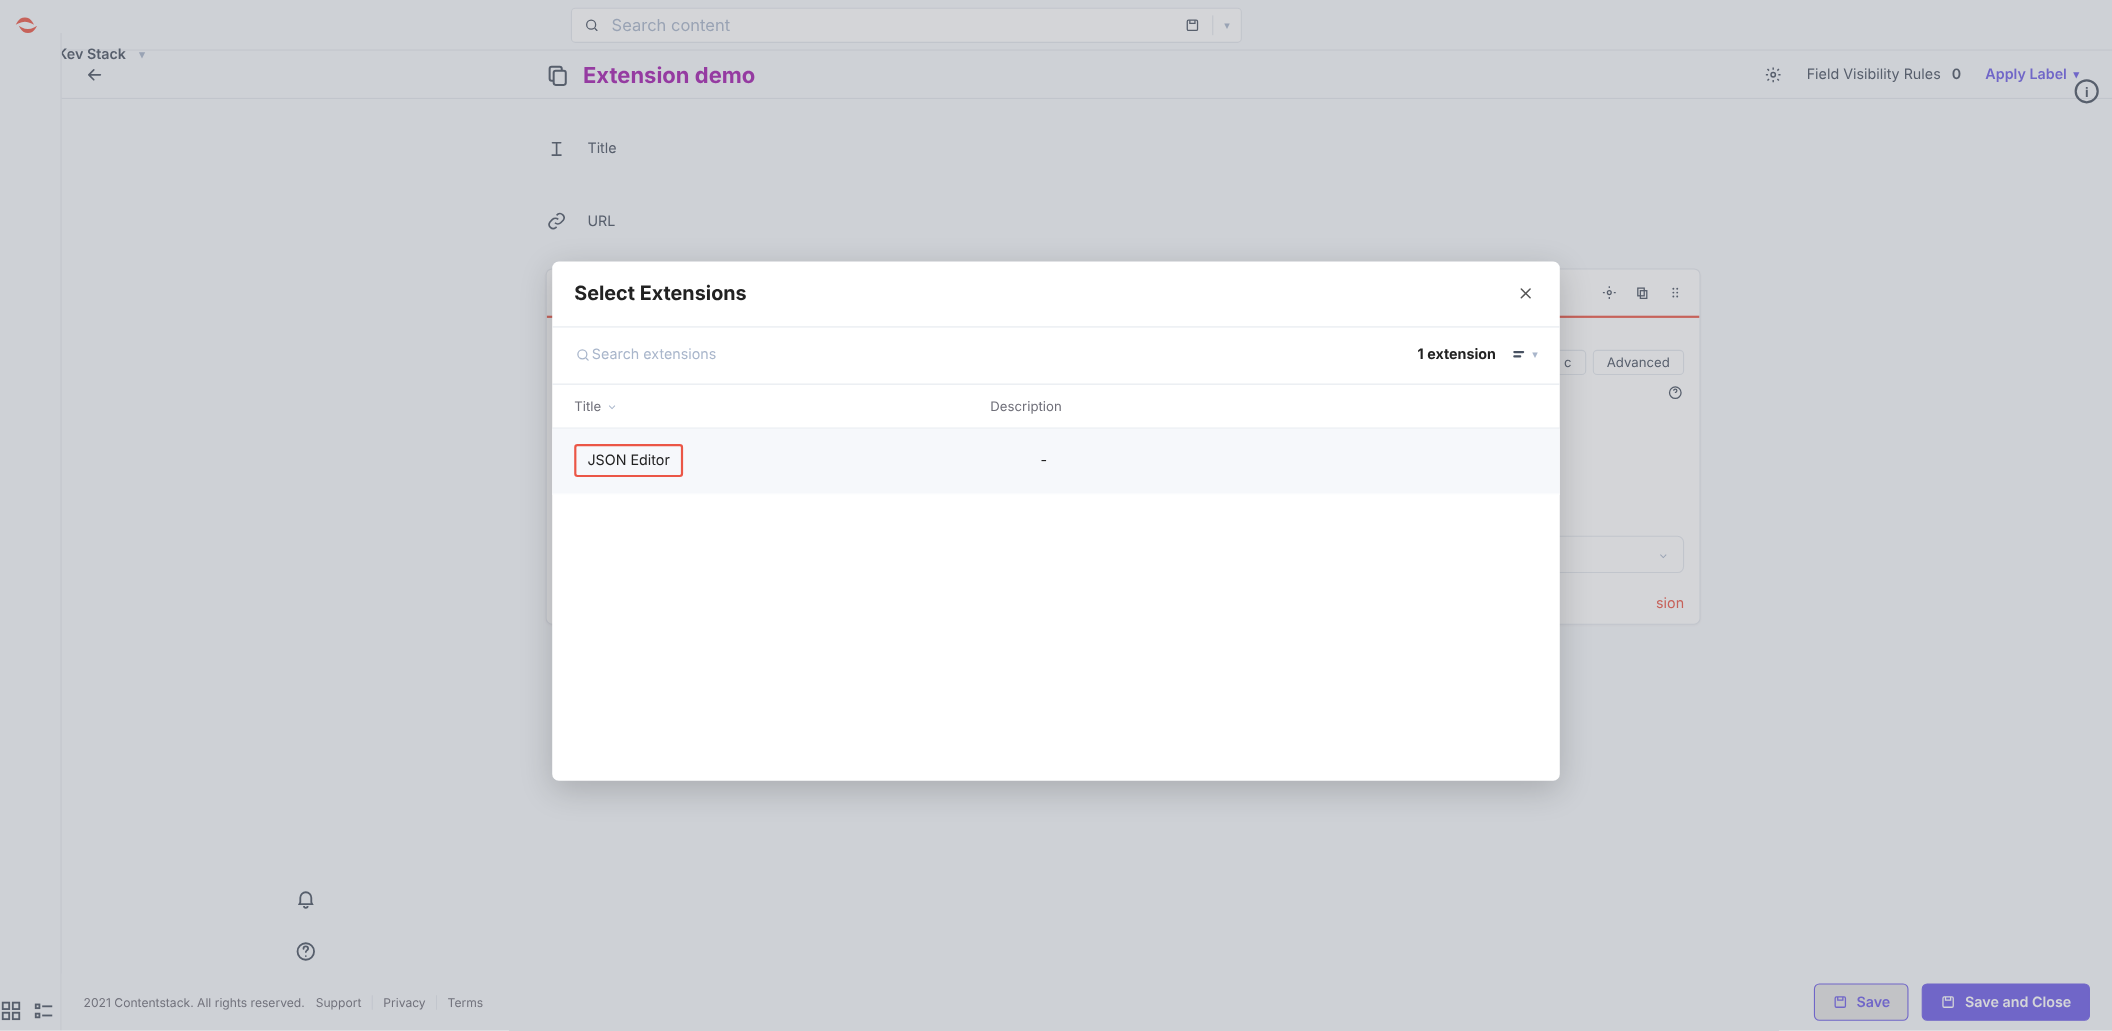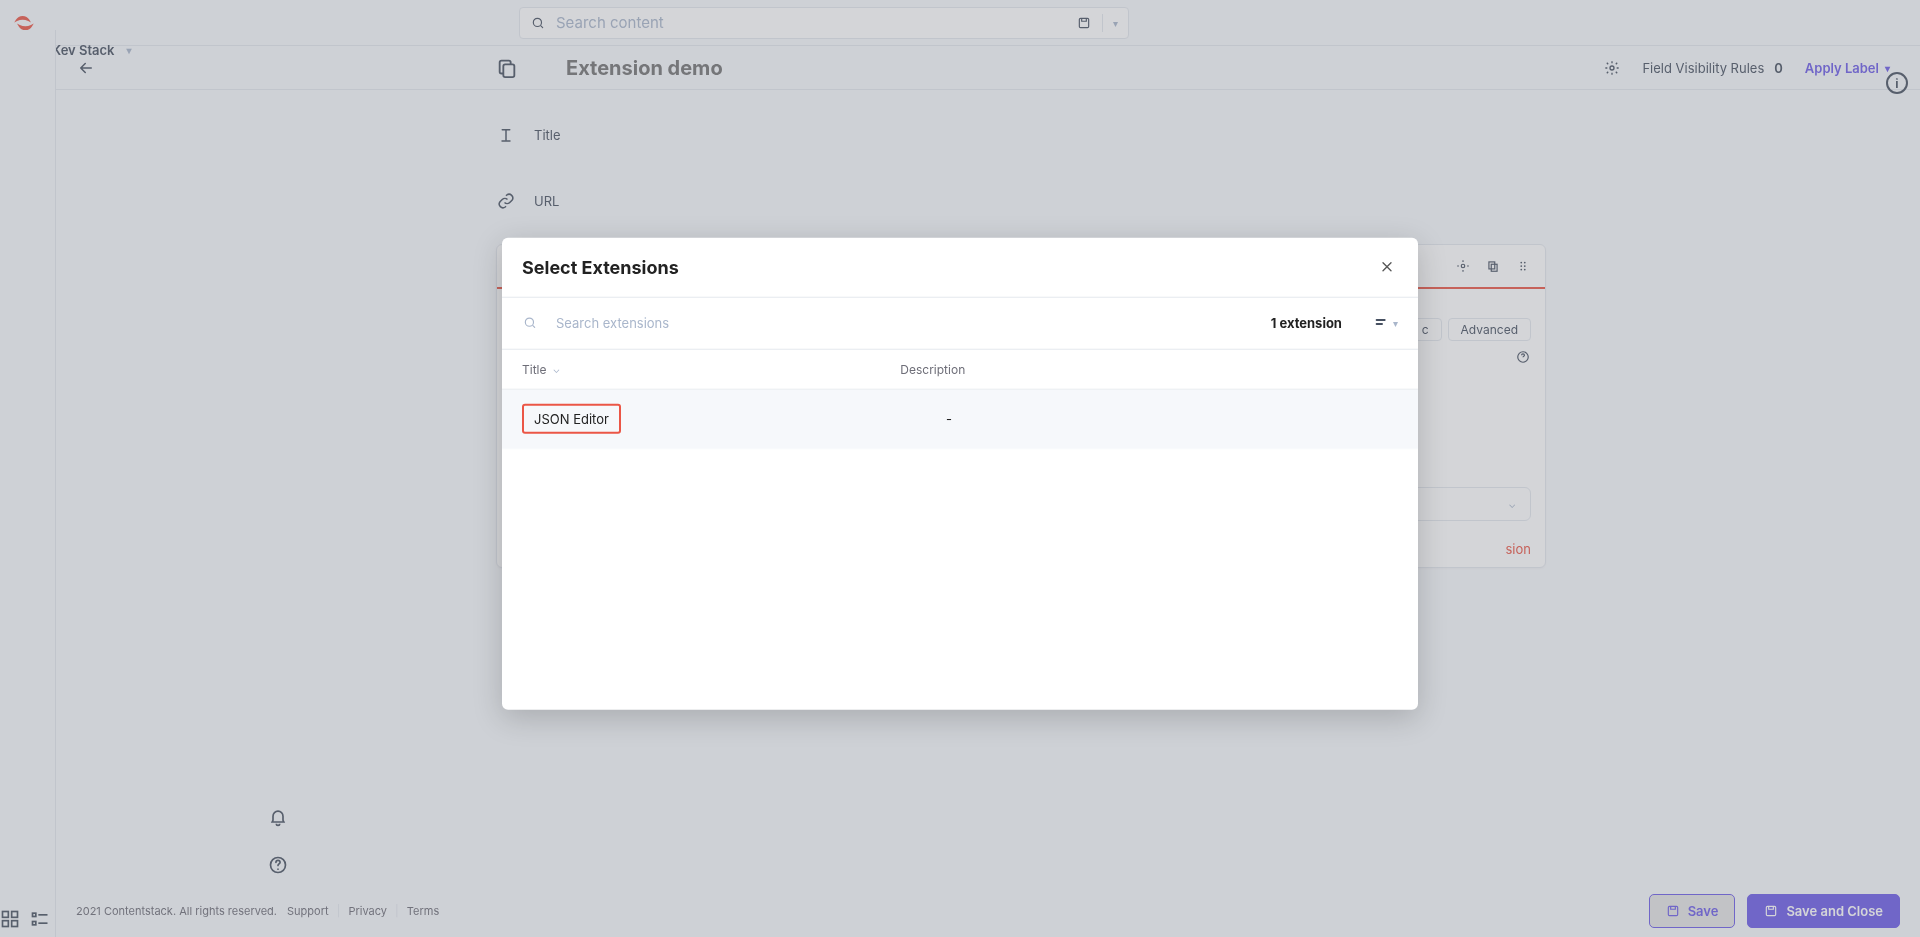--- a/index.html
+++ b/index.html
@@ -77,21 +77,21 @@
   .content{
     position:absolute;left:56px;top:46px;right:0;bottom:0;
   }
   .content-header{
     height:44px;border-bottom:1px solid var(--border);
     display:flex;align-items:center;padding:0 30px 0 18px;gap:18px;
   }
   .back-btn{width:24px;height:24px;display:flex;align-items:center;justify-content:center;color:var(--icon);}
   .page-title-wrap{display:flex;align-items:center;gap:12px;margin-left:380px;}
   .page-title-icon{width:22px;height:22px;color:var(--icon);}
-  .page-title{font-size:20px;font-weight:700;color:#737373;margin-left:36px;}
+  .page-title{font-size:20px;font-weight:700;color:#a21caf;}
   .ch-right{margin-left:auto;display:flex;align-items:center;gap:22px;color:var(--text-mid);font-size:13px;}
   .fvr{display:flex;align-items:center;gap:10px;}
   .fvr .count{font-weight:600;}
   .apply-label{color:var(--brand);font-weight:600;display:flex;align-items:center;gap:6px;}
 
   
   .form-area{
     position:absolute;left:440px;right:16px;top:44px;bottom:0;
     padding-top:22px;
   }
@@ -158,21 +158,21 @@
     box-shadow:0 8px 30px rgba(0,0,0,0.18);
     display:flex;flex-direction:column;overflow:hidden;
   }
   .m-head{
     height:60px;display:flex;align-items:center;justify-content:space-between;padding:0 20px;
     border-bottom:1px solid var(--border);
   }
   .m-title{font-size:18px;font-weight:700;color:#222;}
   .m-close{width:22px;height:22px;color:#555;cursor:pointer;display:flex;align-items:center;justify-content:center;}
   .m-search{
-    height:52px;display:flex;align-items:center;padding:0 20px;gap:18px;border-bottom:1px solid var(--border);
+    height:52px;display:flex;align-items:center;padding:0 20px;gap:0;border-bottom:1px solid var(--border);
   }
   .m-search .sinput{flex:1;color:var(--muted);font-size:13px;}
   .m-search .count{font-weight:700;font-size:13px;color:#222;}
   .m-cols{
     height:40px;display:flex;align-items:center;padding:0 20px;gap:340px;
     border-bottom:1px solid var(--border);color:var(--text-light);font-size:12px;
   }
   .col-sort{display:flex;align-items:center;gap:6px;}
   .m-row{
     height:60px;display:flex;align-items:center;padding:0 20px;gap:325px;

